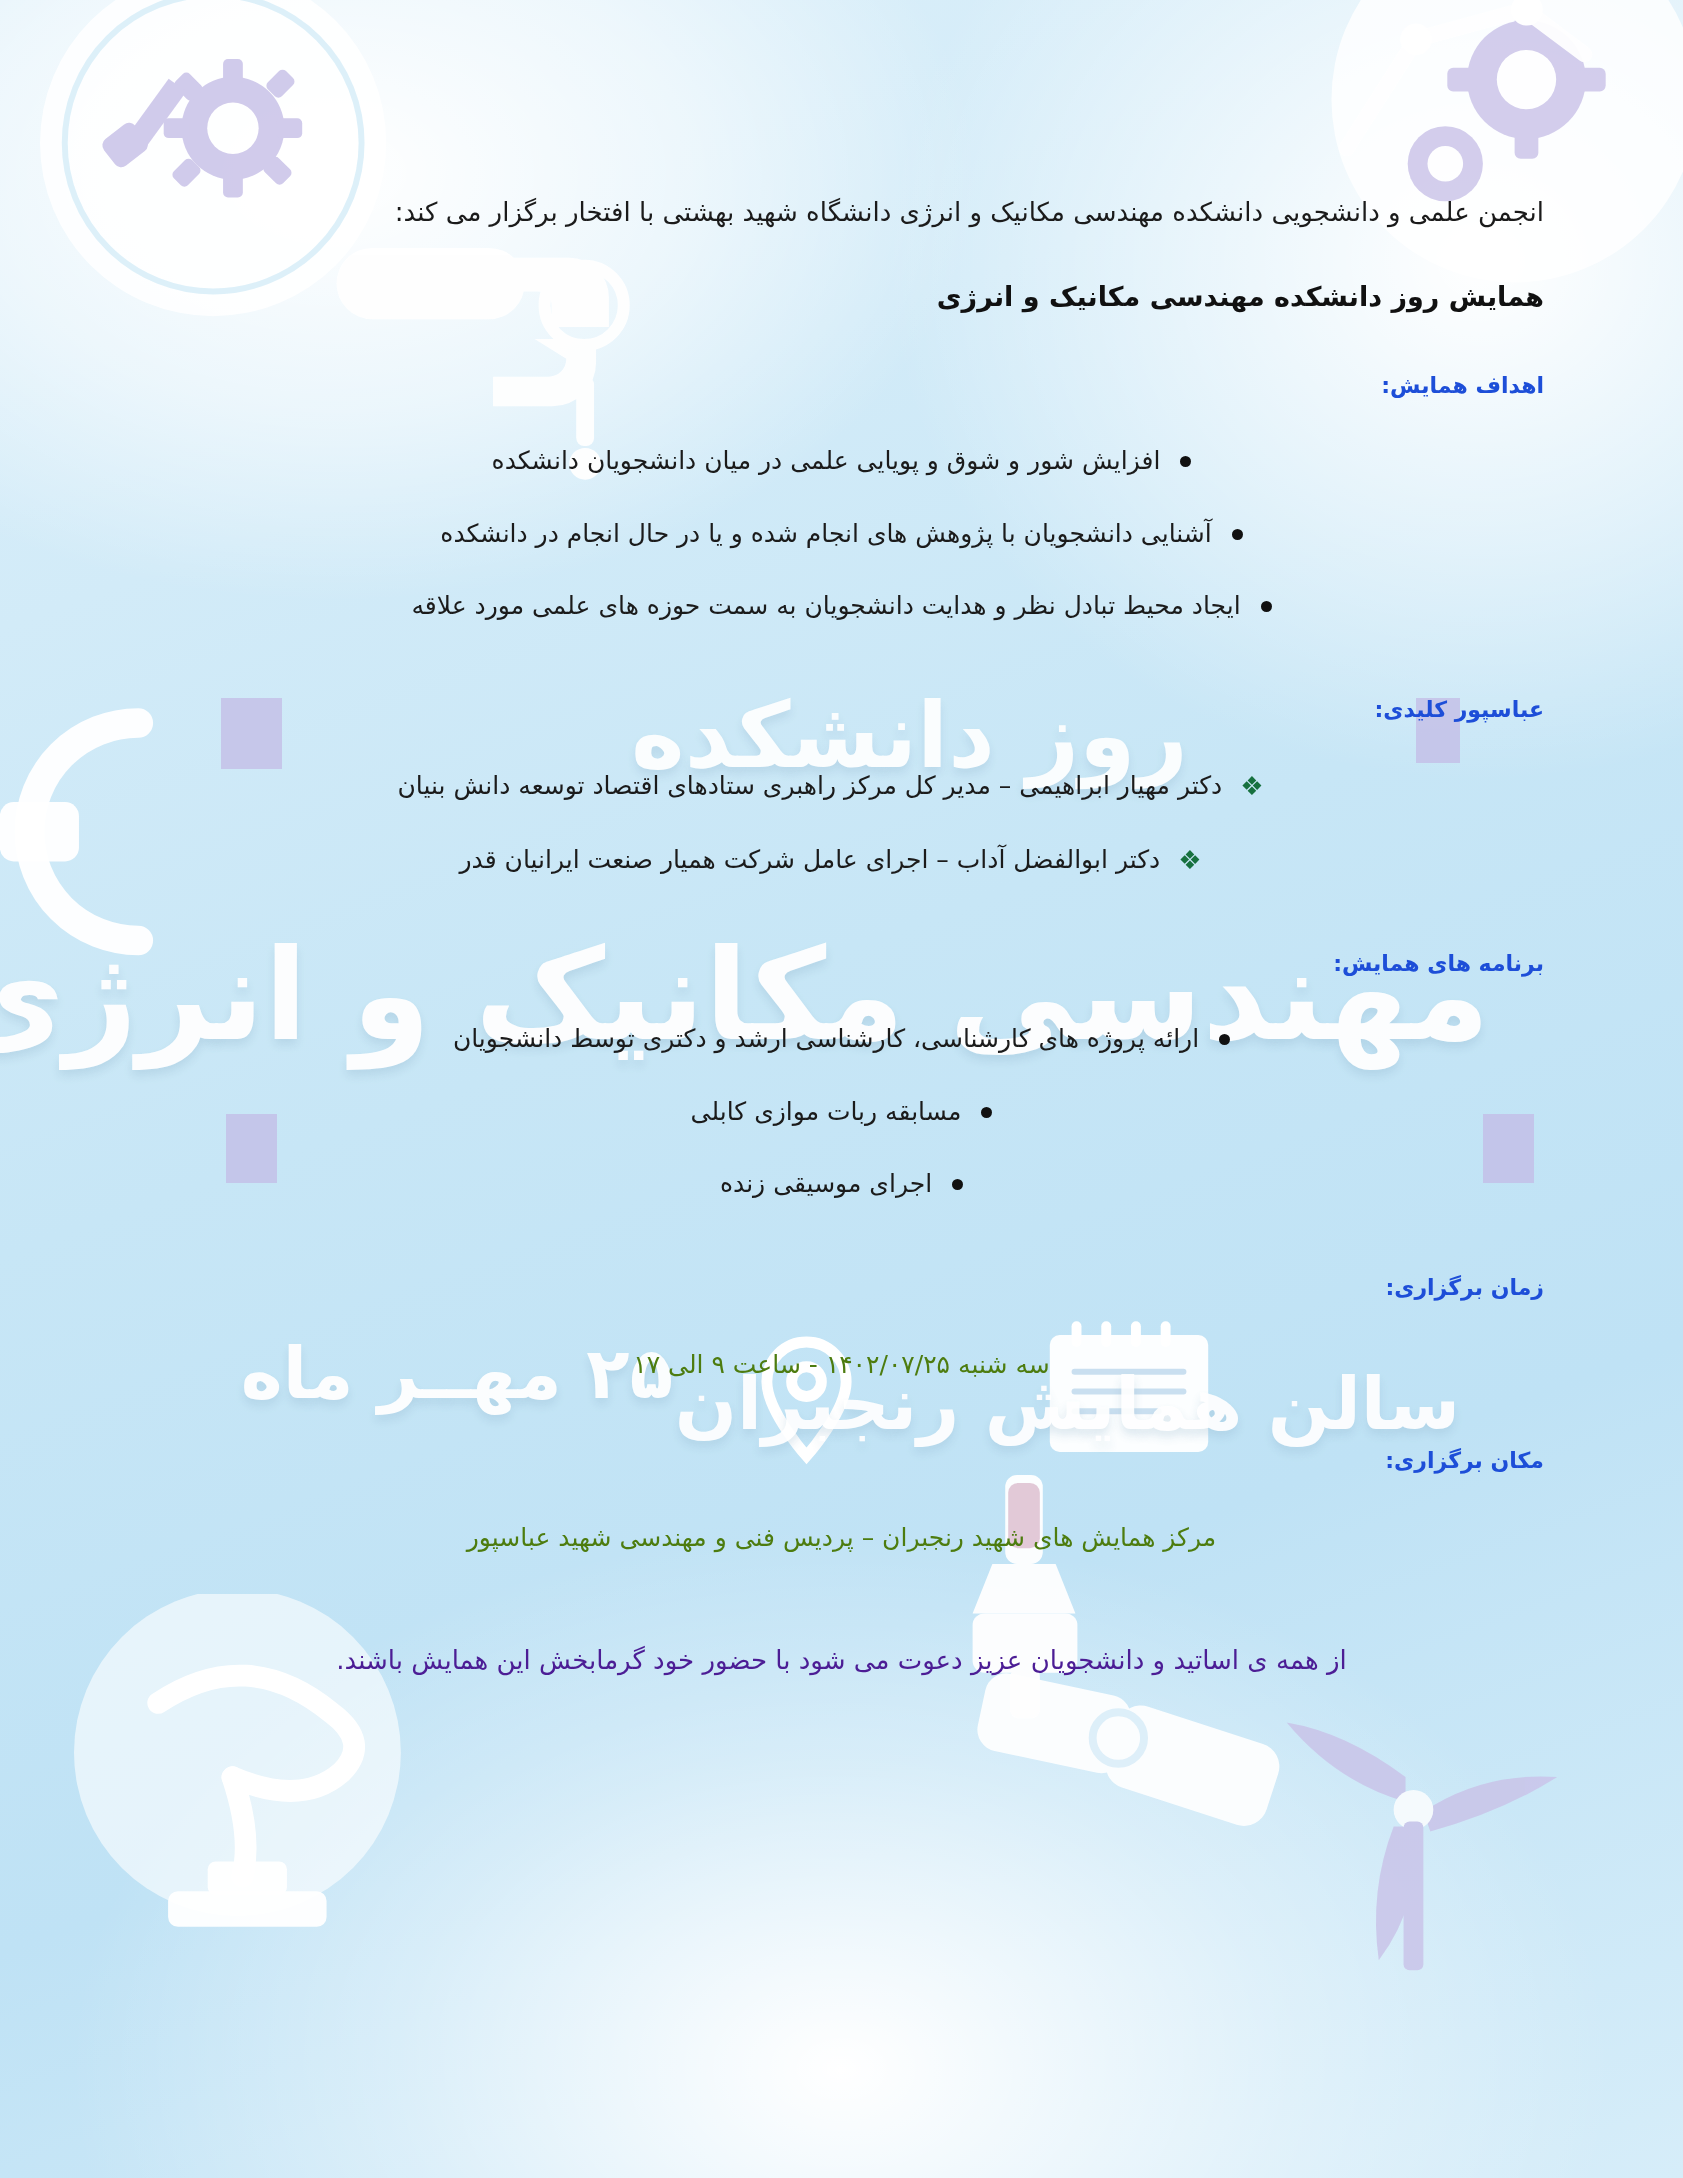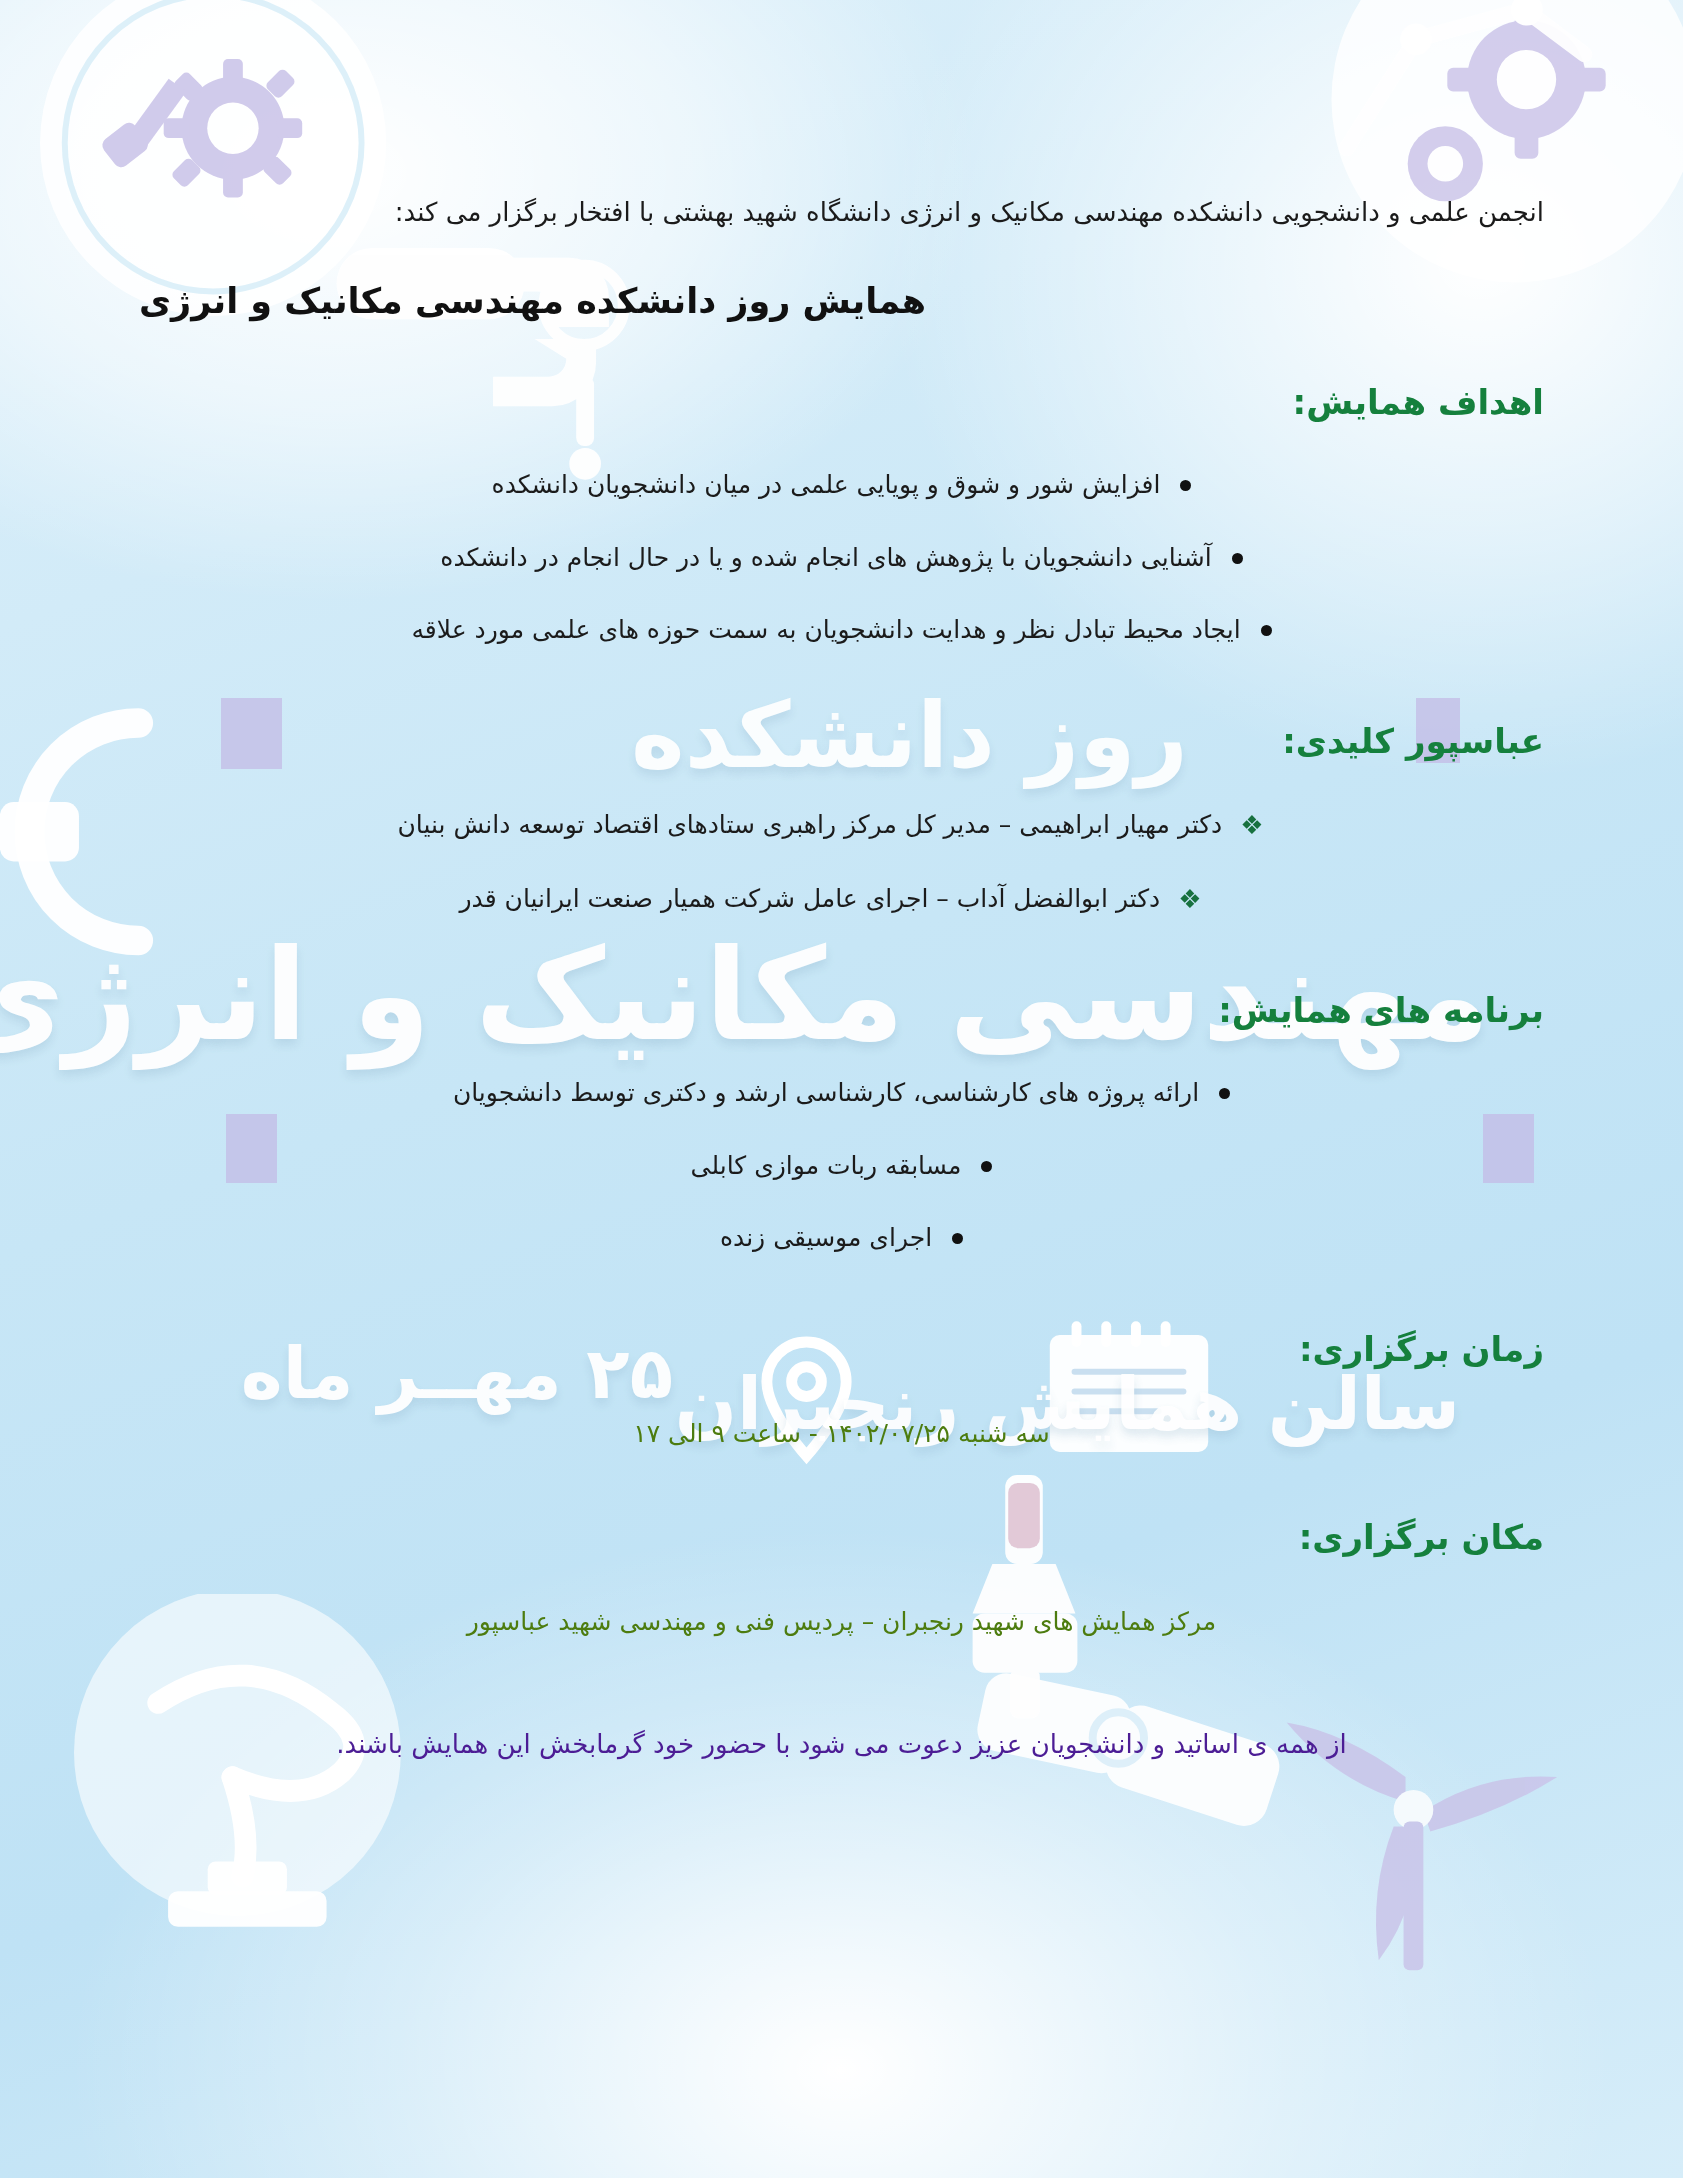--- a/index.html
+++ b/index.html
@@ -84,30 +84,30 @@
     box-sizing: border-box;
   }
   .intro {
     font-size: 26px;
     color: #1b1b1b;
     text-align: right;
     line-height: 1.9;
     margin: 0 0 44px 0;
   }
   .main-title {
-    font-size: 35px;
+    font-size: 27px;
     font-weight: bold;
     color: #111;
-    text-align: left;
+    text-align: right;
     margin: 0 0 61px 0;
   }
   .section-head {
-    font-size: 34px;
+    font-size: 22px;
     font-weight: bold;
-    color: #15803d;
+    color: #1d4ed8;
     text-align: right;
     margin: 0 0 42px 0;
   }
   ul.bullets, ul.stars {
     list-style: none;
     margin: 0 0 69px 0;
     padding: 0;
   }
   ul.bullets li, ul.stars li {
     font-size: 25px;

